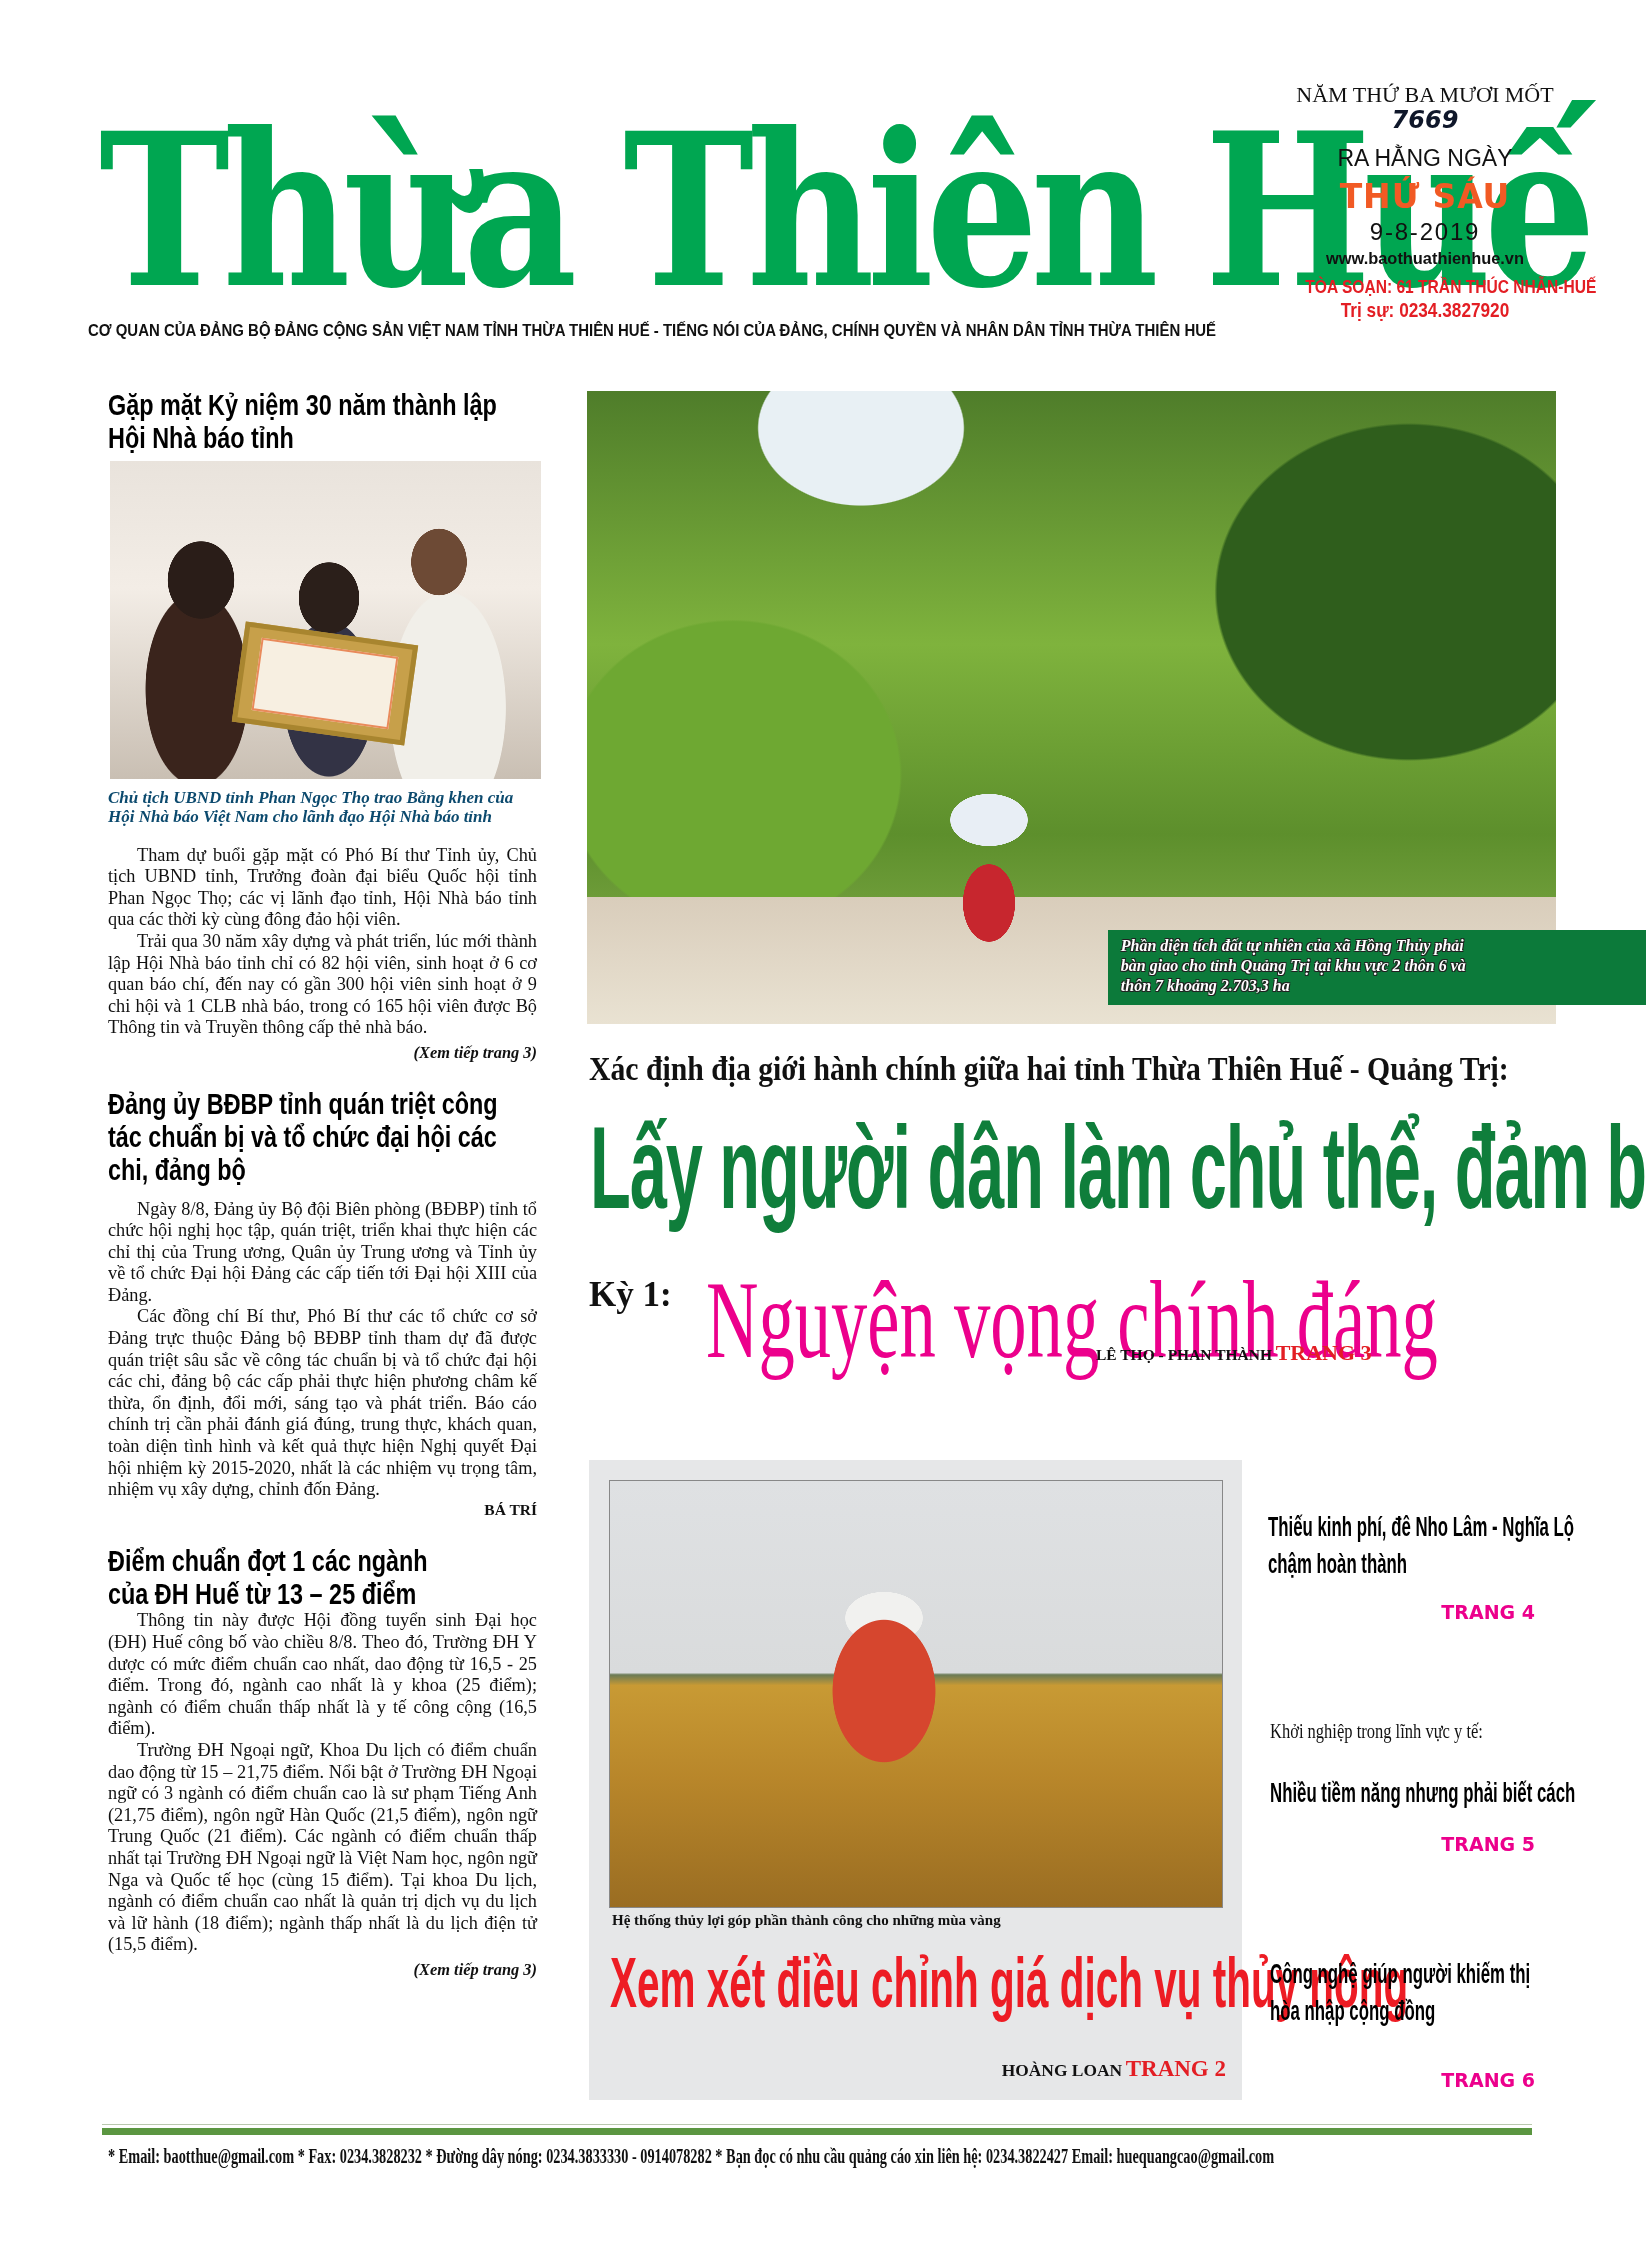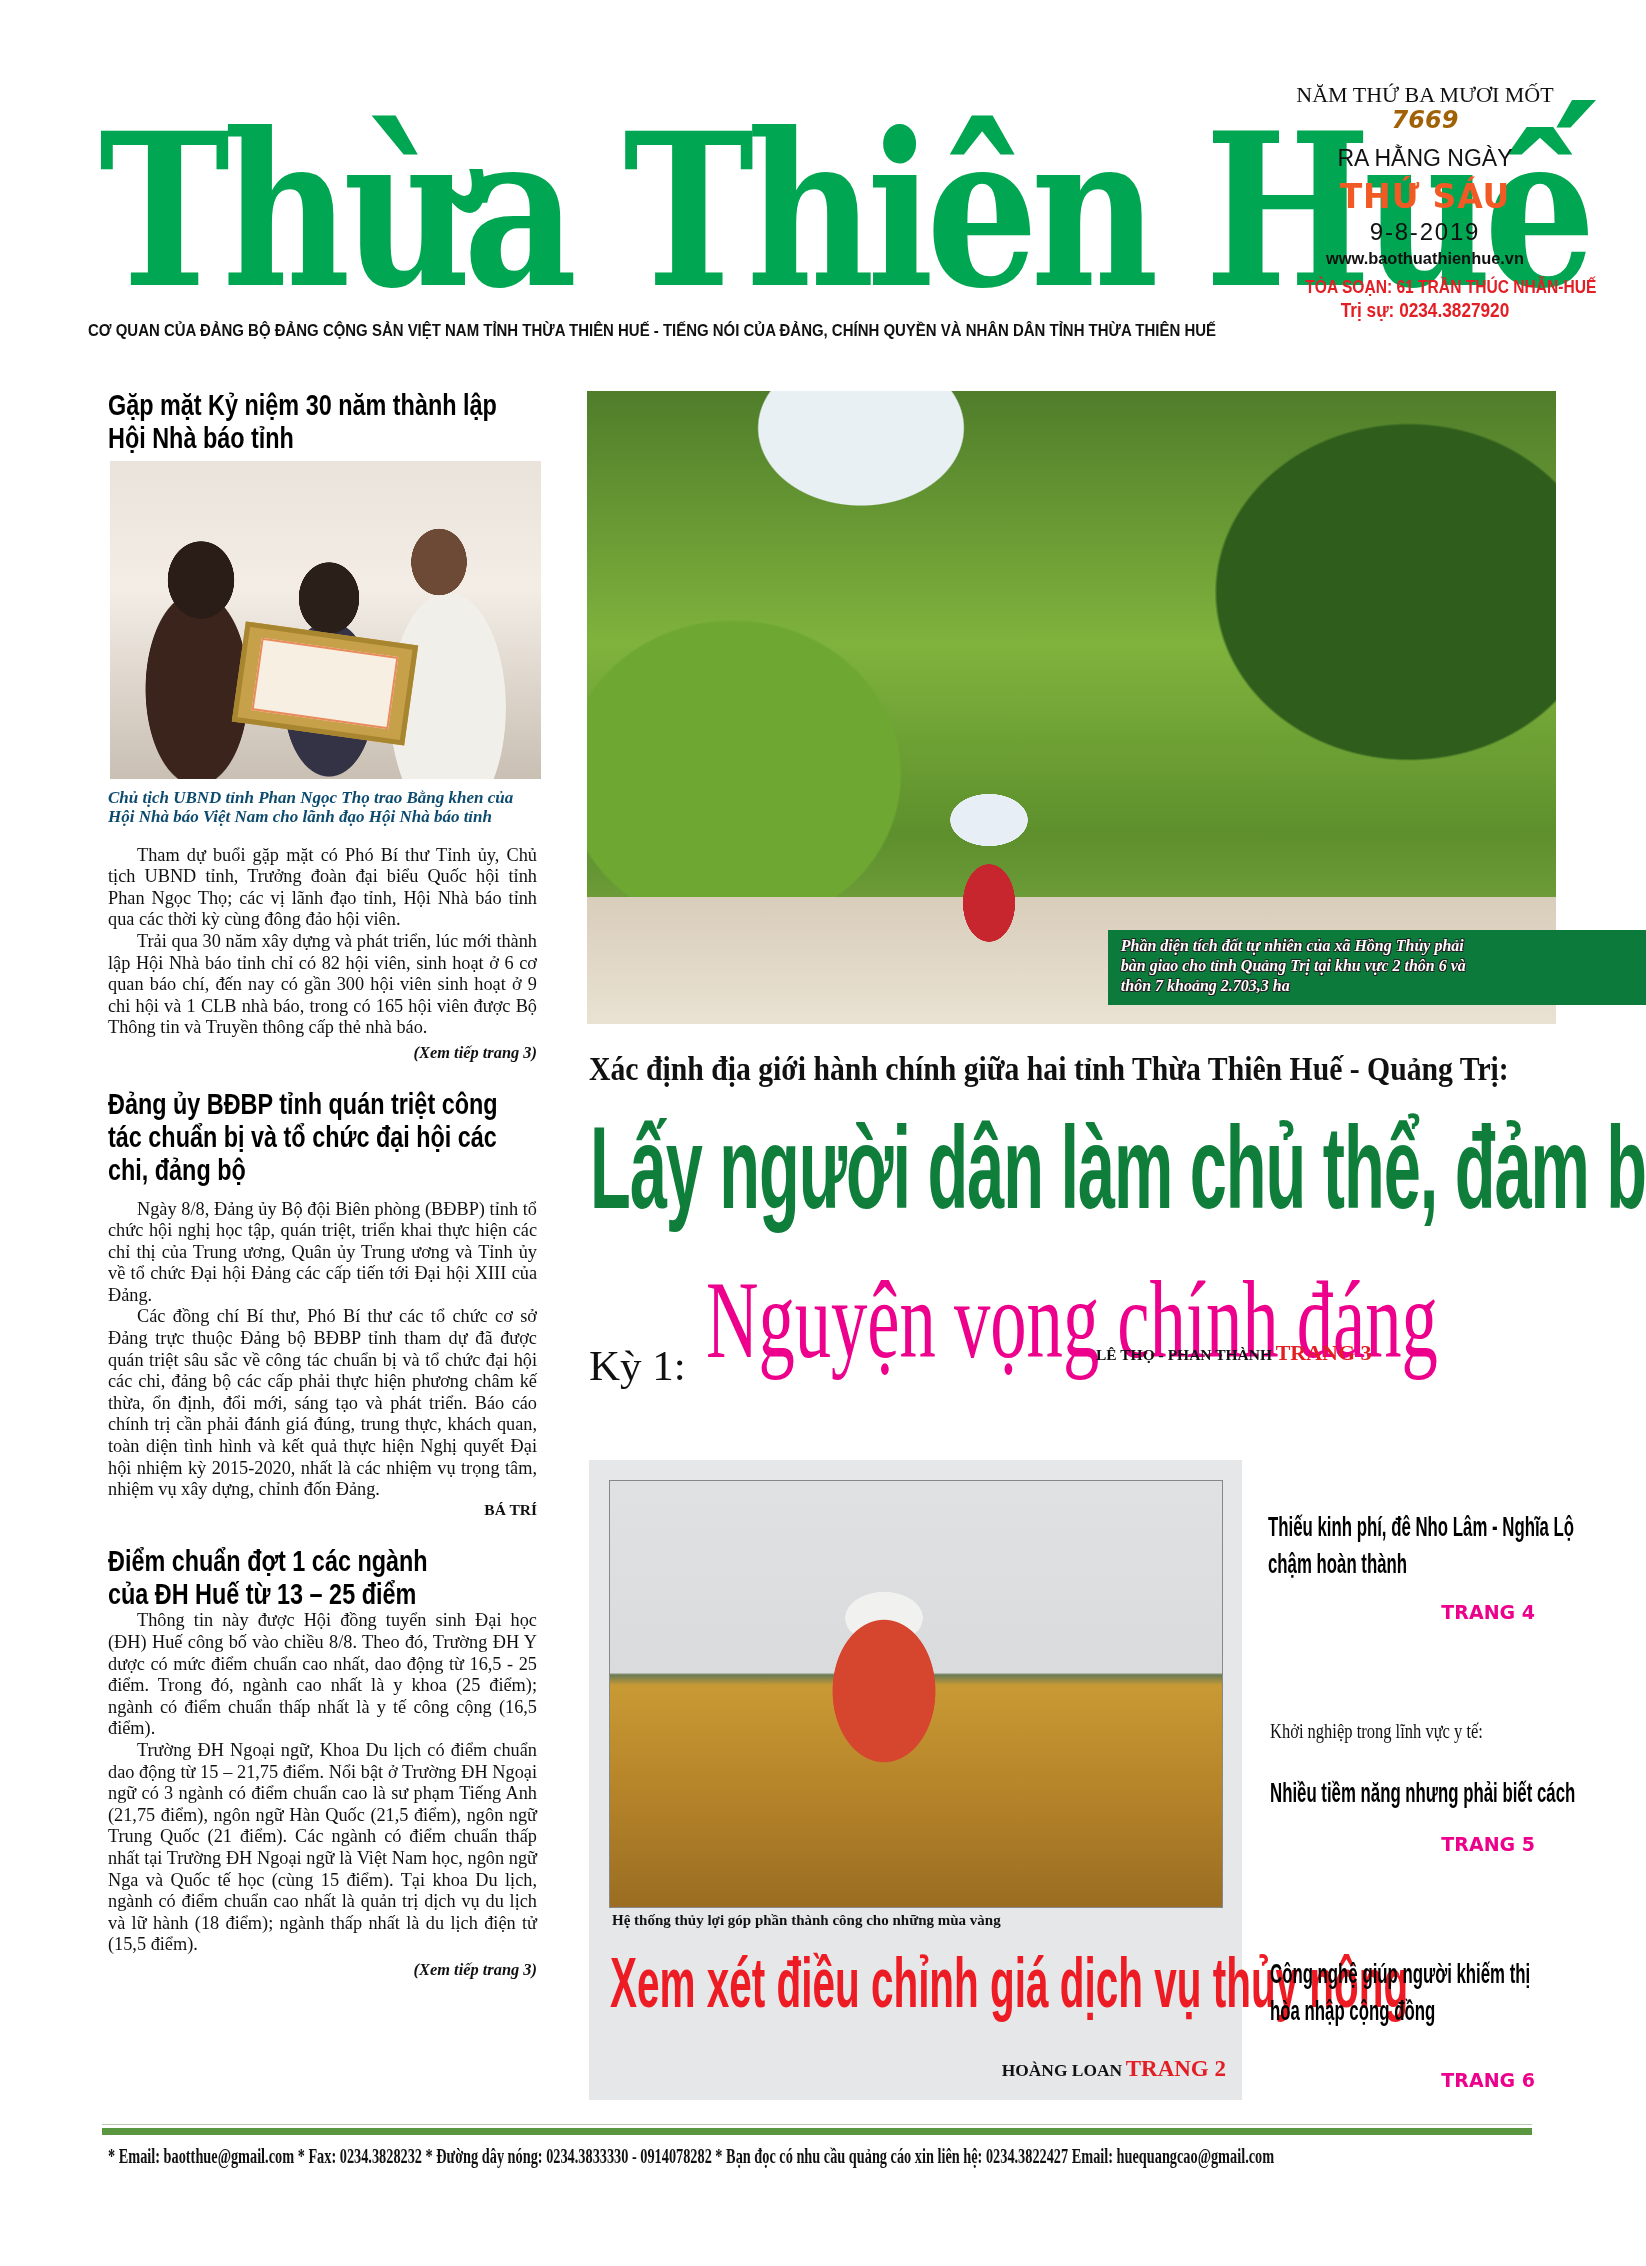--- a/index.html
+++ b/index.html
@@ -17,21 +17,21 @@
     transform: scaleX(0.83); transform-origin: left top;
   }
   .masthead-sub {
     left: 88px; top: 320px; width: 1188px;
     font-family: "Liberation Sans", sans-serif; font-weight: bold; font-size: 17.4px;
     white-space: nowrap; transform: scaleX(0.86); transform-origin: left top;
     color: #111;
   }
   .info { left: 1279px; top: 82px; width: 292px; text-align: center; }
   .info .year { font-family: "Liberation Serif", serif; font-size: 22px; color: #111; }
-  .info .issue { font-family: "DejaVu Sans", sans-serif; font-weight: bold; font-style: italic; font-size: 24px; color: #a16207; line-height: 24px; }
+  .info .issue { font-family: "DejaVu Sans", sans-serif; font-weight: bold; font-style: italic; font-size: 24px; color: #0f172a; line-height: 24px; }
   .info .daily { font-family: "Liberation Sans", sans-serif; font-size: 23px; margin-top: 12.8px; }
   .info .weekday { font-family: "DejaVu Sans", sans-serif; font-weight: bold; font-size: 33px; color: #f15a24; margin-top: 7.3px; letter-spacing: 0.9px; line-height: 35px;}
   .info .date { font-family: "Liberation Sans", sans-serif; font-size: 24px; letter-spacing: 1.8px; margin-top: 3.7px; }
   .info .web { font-family: "Liberation Sans", sans-serif; font-weight: bold; font-size: 16.4px; margin-top: 3.7px; }
   .info .addr, .info .phone { font-family: "Liberation Sans", sans-serif; font-weight: bold; color: #e31e24; transform: scaleX(0.82); transform-origin: center top; white-space: nowrap; }
   .info .addr { font-size: 19px; margin-top: 7.3px; }
   .info .phone { font-size: 21px; }
 
   
   .lcol { left: 108px; top: 388px; width: 429px; }
@@ -68,21 +68,21 @@
       radial-gradient(ellipse 238px 219px at 146px 384px, #6ea832 0, #6ea832 70%, transparent 71%),
       radial-gradient(ellipse 146px 110px at 274px 37px, #e8f0f4 0, #e8f0f4 70%, transparent 71%),
       linear-gradient(180deg, #4f7d2a 0, #7fb33d 40%, #5d8f2c 70%, #8bb450 100%);
     overflow: hidden; }
   .photo-main-caption { left: 1108px; top: 930px; width: 602px; height: 75px; background: #0c7a3a; padding: 5.5px 11px 0 12.8px; }
   .photo-main-caption span { display: block; font-family: "Liberation Serif", serif; font-style: italic; font-weight: bold; font-size: 16px; line-height: 20px; color: #fff; text-shadow: -0.9px -0.9px 0 #222, 0.9px -0.9px 0 #222, -0.9px 0.9px 0 #222, 0.9px 0.9px 0 #222; }
 
   
   .kicker { left: 589px; top: 1051px; width: 959px; font-family: "Liberation Serif", serif; font-weight: bold; font-size: 33px; white-space: nowrap; transform: scaleX(0.9); transform-origin: left top; }
   .lead-hl { left: 590px; top: 1104px; width: 1279px; font-family: "Liberation Sans", sans-serif; font-weight: bold; font-size: 117px; line-height: 128px; color: #0f7e3b; white-space: nowrap; transform: scaleX(0.57); transform-origin: left top; letter-spacing: -1.8px; }
-  .part-label { left: 589px; top: 1341px; font-family: "Liberation Serif", serif; font-weight: normal; font-size: 43px; }
+  .part-label { left: 589px; top: 1275px; font-family: "Liberation Serif", serif; font-weight: bold; font-size: 35px; }
   .part-title { left: 706px; top: 1261px; width: 1188px; font-family: "Liberation Serif", serif; font-size: 110px; line-height: 119px; color: #ec008c; white-space: nowrap; transform: scaleX(0.66); transform-origin: left top; }
   .lead-byline { left: 1096px; top: 1340px; width: 439px; text-align: left; white-space: nowrap; }
   .lead-byline .auth { font-family: "Liberation Serif", serif; font-weight: bold; font-size: 15.5px; }
   .lead-byline .pg { font-family: "Liberation Serif", serif; font-weight: bold; font-size: 22px; color: #e31e24; }
 
   
   .graybox { left: 589px; top: 1460px; width: 653px; height: 640px; background: #e6e7e8; }
   .photo-field { left: 609px; top: 1480px; width: 614px; height: 428px;
     background:
       radial-gradient(ellipse 73px 101px at 274px 210px, #d6462e 0, #d6462e 70%, transparent 71%),

